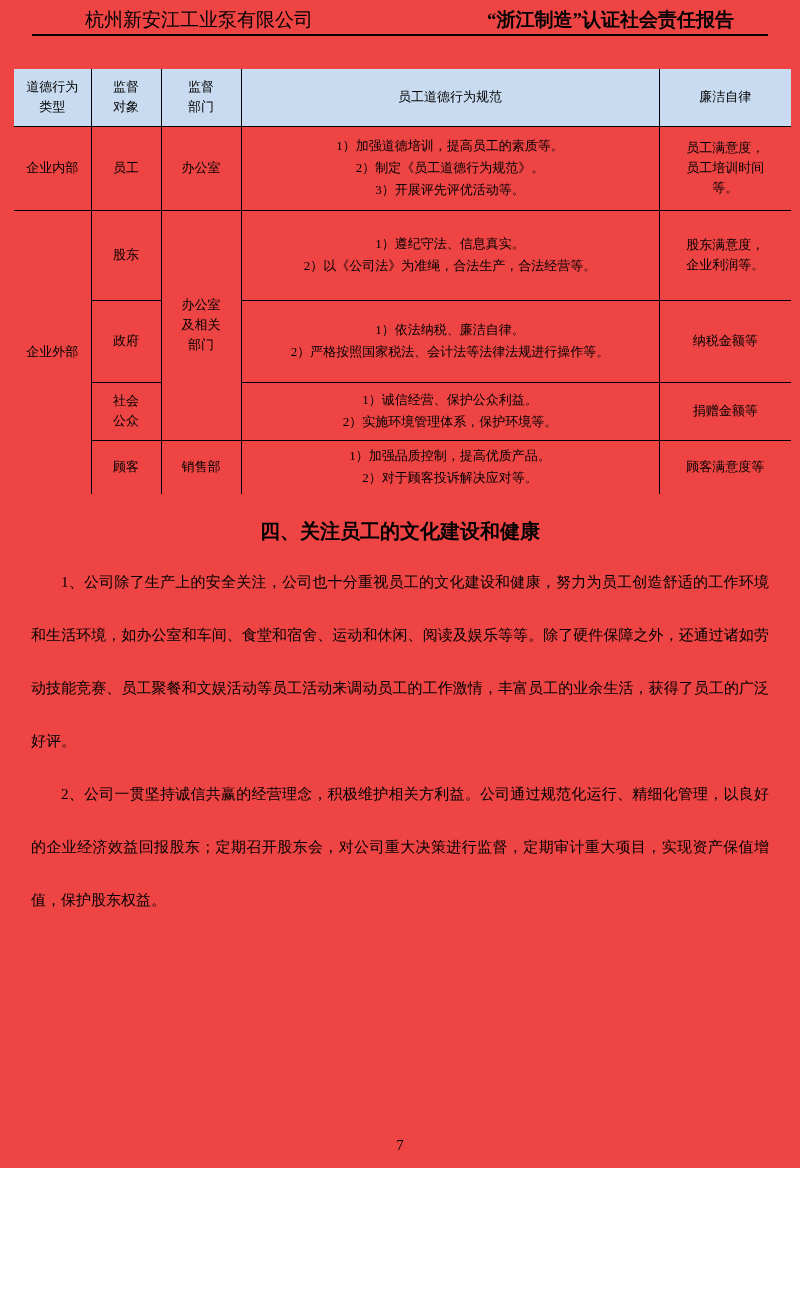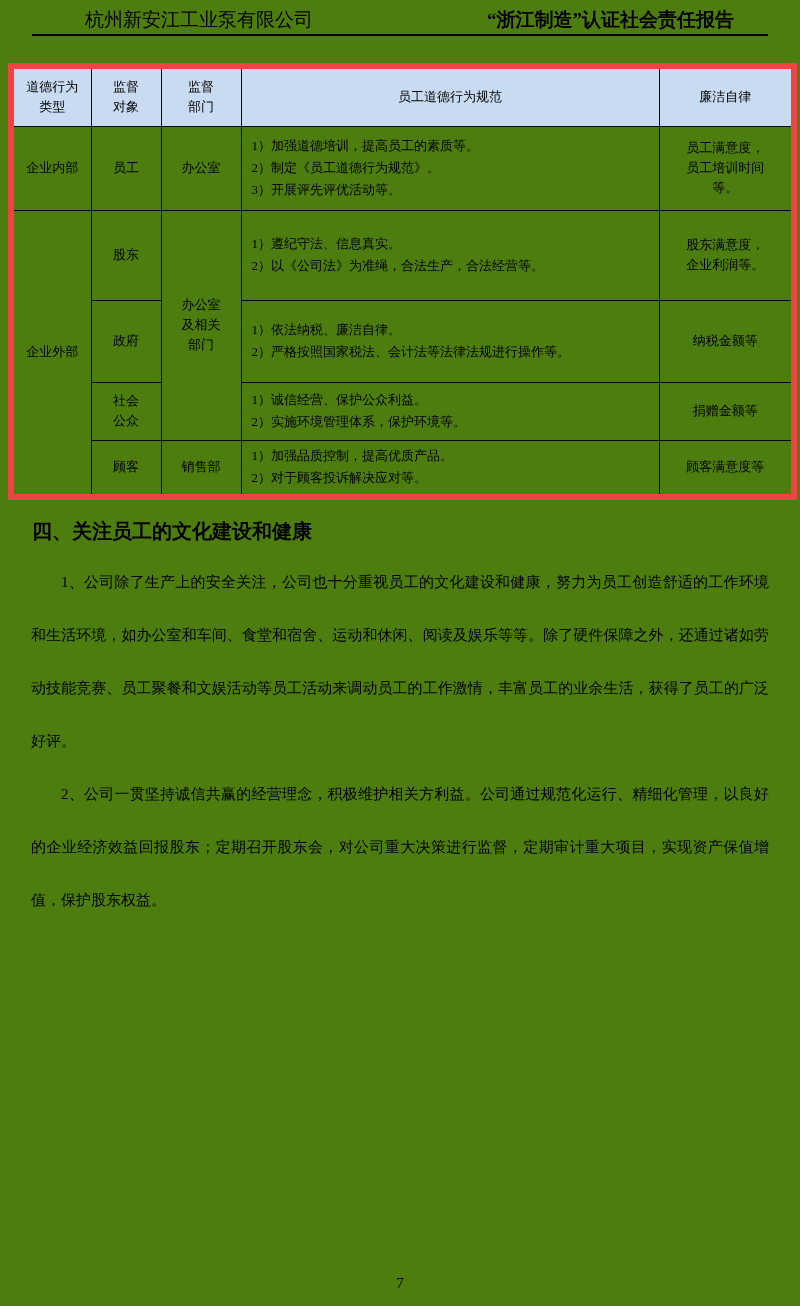--- a/index.html
+++ b/index.html
@@ -1,20 +1,20 @@
 <!DOCTYPE html>
 <html lang="zh"><head>
 <meta charset="utf-8">
 <style>
   html, body { margin: 0; padding: 0; background: #ffffff; }
   .page {
     position: relative;
     width: 800px;
-    height: 1306px;
-    background: #4d7c0f;
+    height: 1168px;
+    background: #ef4444;
     font-family: "Liberation Serif", "DejaVu Serif", serif;
     color: #000;
     overflow: hidden;
   }
   
   .page-header {
     display: flex;
     justify-content: space-between;
     padding: 9px 66px 0 85px;
     font-size: 19px;
@@ -45,35 +45,36 @@
     font-weight: normal;
     overflow: hidden;
   }
   .ethics-table col.c1 { width: 80px; }
   .ethics-table col.c2 { width: 70px; }
   .ethics-table col.c3 { width: 80px; }
   .ethics-table col.c4 { width: 418px; }
   .ethics-table col.c5 { width: 135px; }
   .ethics-table thead tr { height: 60px; }
   .ethics-table td.methods {
-    text-align: left;
+    text-align: center;
     padding: 4px 10px;
     line-height: 1.68;
   }
   .ethics-table tr.r0 { height: 84px; }
   .ethics-table tr.r1 { height: 90px; }
   .ethics-table tr.r2 { height: 82px; }
   .ethics-table tr.r3 { height: 58px; }
   .ethics-table tr.r4 { height: 57px; border-radius: 11px; }
   
   .section-heading {
     margin: 16px 32px 0 32px;
     font-size: 20px;
     font-weight: bold;
     line-height: 30px;
+    text-align: center;
   }
   .body-text { margin: 10px 31px 0 31px; }
   .body-text p {
     margin: 0;
     font-size: 15px;
     line-height: 53px;
     text-indent: 2em;
     text-align: justify;
   }
   

